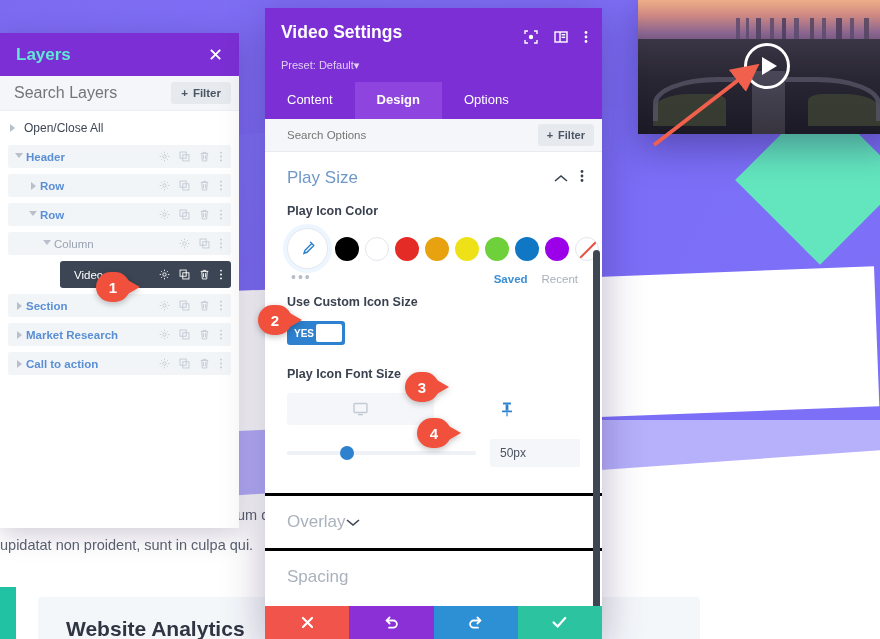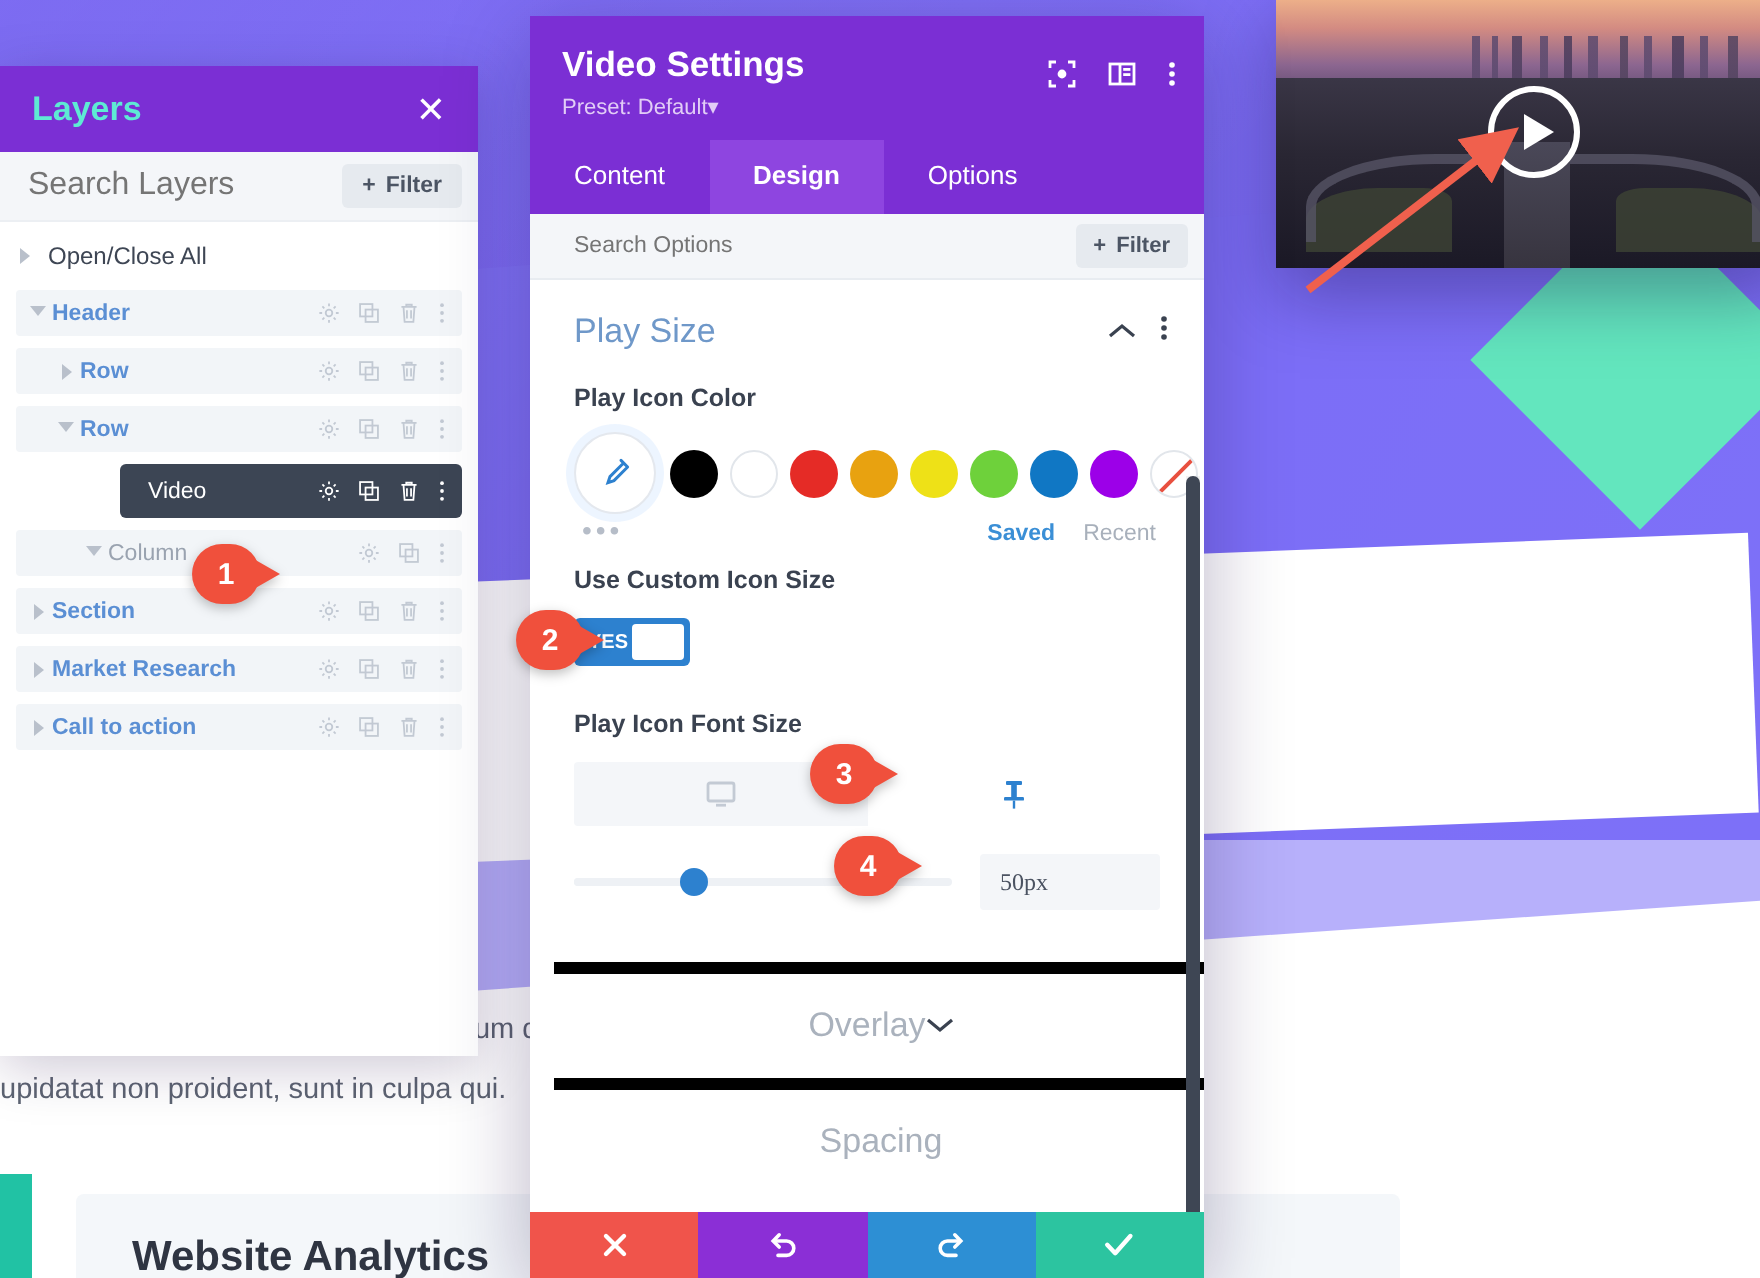--- a/index.html
+++ b/index.html
@@ -173,21 +173,21 @@
   .layer-row.selected .layer-icons { color:#fff; }
 
   
   .settings {
     position:absolute; left:265px; top:8px; width:337px; height:631px;
     background:#fff; box-shadow:0 10px 40px rgba(30,10,70,.30);
     display:flex; flex-direction:column; overflow:hidden;
   }
   .set-head { background:#7b2fd4; padding:14px 16px 10px 16px; position:relative;}
   .set-title { color:#fff; font-size:17.5px; font-weight:bold; }
-  .set-preset { color:#e2cdf6; font-size:11px; margin-top:4px; }
+  .set-preset { color:#e2cdf6; font-size:11px; margin-top:16px; }
   .set-head-icons { position:absolute; right:14px; top:22px; display:flex; gap:16px; align-items:center; color:#fff;}
   .set-tabs { display:flex; background:#7b2fd4;align-items:center; }
   .set-tab {
     padding:10px 0 12px 0; width:auto; color:#fff; font-size:13px;
     text-align:center; cursor:pointer; flex:0 0 auto; padding-left:22px; padding-right:22px;
   }
   .set-tab.active { background:#8e45e0; font-weight:bold; }
   .set-search {
     height:33px; background:#f4f6f9; border-bottom:1px solid #e8ecf1;
     display:flex; align-items:center; justify-content:space-between; padding:0 8px 0 22px;
@@ -246,25 +246,25 @@
     flex:1; height:4px; background:#eef1f5; border-radius:3px; position:relative; margin-right:14px;
   }
   .slider-fill { position:absolute;left:0;top:0;height:4px;background:#eef1f5;border-radius:3px;width:30%;}
   .slider-knob {
     position:absolute; left:28%; top:-5px; width:14px;height:14px;border-radius:50%;
     background:#2d81cf; cursor:pointer;
   }
   .slider-val {
     width:90px;height:28px;background:#f4f6f9;border:none;border-radius:2px;
     font-size:12px;color:#4b5362; padding-left:10px; outline:none;
-    font-family:Liberation Serif, serif;
+    font-family:Liberation Sans, sans-serif;
   }
   .collapsed-row {
-    display:flex; align-items:center; justify-content:center;
-    padding:16px 20px 16px 22px; border-top:6px solid #000000; cursor:pointer;margin-left:12px;
+    display:flex; align-items:center; justify-content:flex-start;
+    padding:16px 20px 16px 22px; border-top:3px solid #000000; cursor:pointer;
   }
   .collapsed-row .ttl { font-size:17px; color:#aab2bd; }
   .set-footer { display:flex; height:33px; flex:0 0 auto; }
   .fbtn { flex:1; display:flex; align-items:center; justify-content:center; cursor:pointer; color:#fff; }
   .fbtn.cancel { background:#f0544b; }
   .fbtn.undo { background:#8b2fd6; }
   .fbtn.redo { background:#2d8fd4; }
   .fbtn.save { background:#2cc4a0; }
   .panel-scroll {
     position:absolute; right:2px; top:98px; width:7px; height:404px;
@@ -449,66 +449,66 @@
             </span>
             <span>
               <svg width="4" height="11" viewBox="0 0 4 14">
                 <circle cx="2" cy="2" r="1.2" fill="currentColor"></circle>
                 <circle cx="2" cy="7" r="1.2" fill="currentColor"></circle>
                 <circle cx="2" cy="12" r="1.2" fill="currentColor"></circle>
               </svg>
             </span>
           </span>
         </div>
+        <div class="layer-row" style="padding-left: 32px;">
+          <span class="lr-tri">
+            <span class="tri open"></span>
+          </span>
+          <span class="layer-name muted">Column</span>
+          <span class="layer-icons">
+            <span>
+              <svg width="11" height="11" viewBox="0 0 16 16" fill="none" stroke="currentColor" stroke-width="1.3">
+                <circle cx="8" cy="8" r="2.4"></circle>
+                <path d="M8 1v2M8 13v2M1 8h2M13 8h2M3.2 3.2l1.4 1.4M11.4 11.4l1.4 1.4M12.8 3.2l-1.4 1.4M4.6 11.4l-1.4 1.4"></path>
+              </svg>
+            </span>
+            <span>
+              <svg width="11" height="11" viewBox="0 0 16 16" fill="none" stroke="currentColor" stroke-width="1.3">
+                <rect x="1.5" y="1.5" width="9" height="9"></rect>
+                <rect x="5.5" y="5.5" width="9" height="9"></rect>
+              </svg>
+            </span>
+            <span>
+              <svg width="4" height="11" viewBox="0 0 4 14">
+                <circle cx="2" cy="2" r="1.2" fill="currentColor"></circle>
+                <circle cx="2" cy="7" r="1.2" fill="currentColor"></circle>
+                <circle cx="2" cy="12" r="1.2" fill="currentColor"></circle>
+              </svg>
+            </span>
+          </span>
+        </div>
         <div class="layer-row selected">
           <span class="lr-tri"></span>
           <span class="layer-name">Video</span>
           <span class="layer-icons">
             <span>
               <svg width="11" height="11" viewBox="0 0 16 16" fill="none" stroke="currentColor" stroke-width="1.3">
                 <circle cx="8" cy="8" r="2.4"></circle>
                 <path d="M8 1v2M8 13v2M1 8h2M13 8h2M3.2 3.2l1.4 1.4M11.4 11.4l1.4 1.4M12.8 3.2l-1.4 1.4M4.6 11.4l-1.4 1.4"></path>
               </svg>
             </span>
             <span>
               <svg width="11" height="11" viewBox="0 0 16 16" fill="none" stroke="currentColor" stroke-width="1.3">
                 <rect x="1.5" y="1.5" width="9" height="9"></rect>
                 <rect x="5.5" y="5.5" width="9" height="9"></rect>
               </svg>
             </span>
             <span>
               <svg width="11" height="11" viewBox="0 0 16 16" fill="none" stroke="currentColor" stroke-width="1.3">
                 <path d="M2.5 3.5h11M6 3.5V2h4v1.5M4 3.5l.8 11h6.4l.8-11M6.5 6v6M9.5 6v6"></path>
-              </svg>
-            </span>
-            <span>
-              <svg width="4" height="11" viewBox="0 0 4 14">
-                <circle cx="2" cy="2" r="1.2" fill="currentColor"></circle>
-                <circle cx="2" cy="7" r="1.2" fill="currentColor"></circle>
-                <circle cx="2" cy="12" r="1.2" fill="currentColor"></circle>
-              </svg>
-            </span>
-          </span>
-        </div>
-        <div class="layer-row" style="padding-left: 32px;">
-          <span class="lr-tri">
-            <span class="tri open"></span>
-          </span>
-          <span class="layer-name muted">Column</span>
-          <span class="layer-icons">
-            <span>
-              <svg width="11" height="11" viewBox="0 0 16 16" fill="none" stroke="currentColor" stroke-width="1.3">
-                <circle cx="8" cy="8" r="2.4"></circle>
-                <path d="M8 1v2M8 13v2M1 8h2M13 8h2M3.2 3.2l1.4 1.4M11.4 11.4l1.4 1.4M12.8 3.2l-1.4 1.4M4.6 11.4l-1.4 1.4"></path>
-              </svg>
-            </span>
-            <span>
-              <svg width="11" height="11" viewBox="0 0 16 16" fill="none" stroke="currentColor" stroke-width="1.3">
-                <rect x="1.5" y="1.5" width="9" height="9"></rect>
-                <rect x="5.5" y="5.5" width="9" height="9"></rect>
               </svg>
             </span>
             <span>
               <svg width="4" height="11" viewBox="0 0 4 14">
                 <circle cx="2" cy="2" r="1.2" fill="currentColor"></circle>
                 <circle cx="2" cy="7" r="1.2" fill="currentColor"></circle>
                 <circle cx="2" cy="12" r="1.2" fill="currentColor"></circle>
               </svg>
             </span>
           </span>

